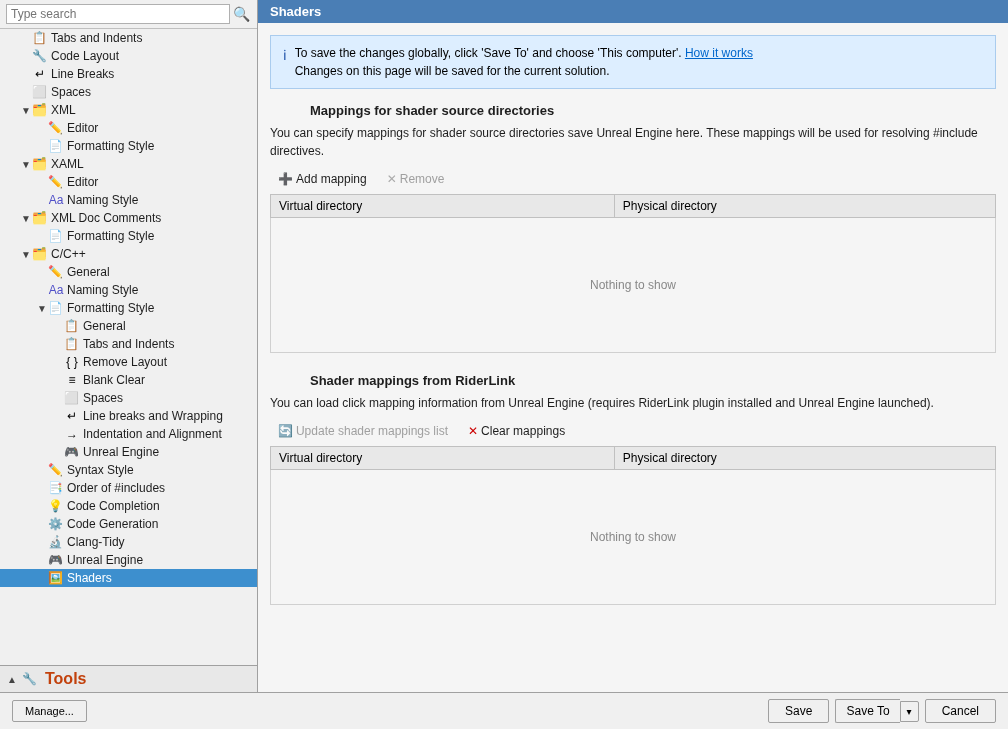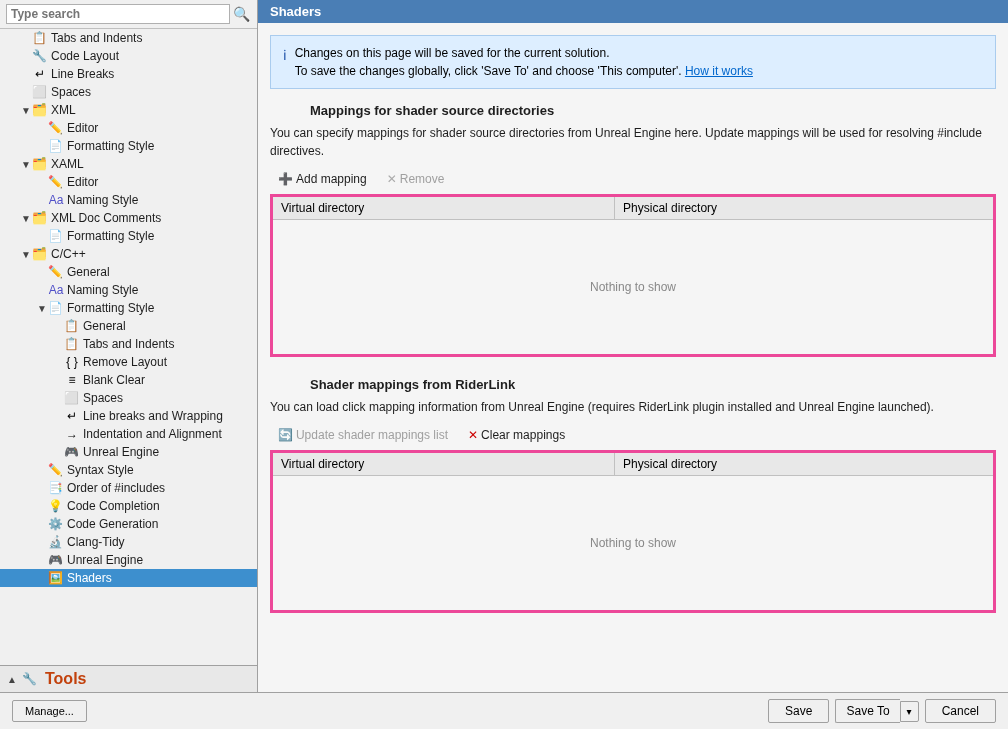--- a/index.html
+++ b/index.html
@@ -3,21 +3,21 @@
   <meta charset="utf-8">
   <style>
     * { box-sizing: border-box; margin: 0; padding: 0; }
     body { font-family: 'Segoe UI', Arial, sans-serif; font-size: 12px; background: #c0c0c0; width: 1008px; height: 729px; overflow: hidden; display: flex; flex-direction: column; }
 
     .main-area { display: flex; flex: 1; overflow: hidden; }
 
     
     .sidebar { width: 258px; background: #f0f0f0; border-right: 1px solid #a0a0a0; display: flex; flex-direction: column; overflow: hidden; }
     .search-bar { display: flex; align-items: center; padding: 4px 6px; background: #f0f0f0; border-bottom: 1px solid #c0c0c0; gap: 4px; }
-    .search-input { flex: 1; border: 1px solid #b0b0b0; padding: 2px 4px; font-size: 12px; background: white; font-weight: bold; }
+    .search-input { flex: 1; border: 1px solid #b0b0b0; padding: 2px 4px; font-size: 12px; background: white; }
     .search-icon-btn { color: #666; font-size: 14px; cursor: pointer; }
     .tree-area { flex: 1; overflow-y: auto; overflow-x: hidden; }
     .tree-item { display: flex; align-items: center; padding: 1px 0; cursor: pointer; white-space: nowrap; }
     .tree-item.selected { background: #3d8fce; color: white; }
     .tree-item.selected .item-label { color: white; }
     .indent1 { padding-left: 20px; }
     .indent2 { padding-left: 36px; }
     .indent3 { padding-left: 52px; }
     .item-label { font-size: 12px; color: #1e1e1e; }
     .item-icon { width: 16px; height: 16px; margin-right: 3px; display: inline-flex; align-items: center; justify-content: center; flex-shrink: 0; }
@@ -36,21 +36,21 @@
     .info-text .link { color: #0066cc; text-decoration: underline; cursor: pointer; }
 
     .section-title { font-size: 13px; font-weight: bold; color: #1e1e1e; margin-bottom: 6px; padding-left: 40px; }
     .section-desc { font-size: 12px; color: #1e1e1e; margin-bottom: 10px; line-height: 1.5; }
 
     .toolbar { display: flex; align-items: center; gap: 4px; margin-bottom: 6px; }
     .toolbar-btn { display: flex; align-items: center; gap: 3px; padding: 2px 8px; background: transparent; border: none; cursor: pointer; font-size: 12px; color: #1e1e1e; }
     .toolbar-btn.disabled { color: #a0a0a0; cursor: default; }
     .btn-icon { font-size: 12px; }
 
-    .data-table { width: 100%; border-collapse: collapse; border: 3px solid #ec4899; margin-bottom: 20px; }
+    .data-table { width: 100%; border-collapse: collapse; border: 1px solid #ec4899; margin-bottom: 20px; }
     .data-table th { background: #e8e8e8; border: 1px solid #c0c0c0; padding: 4px 8px; text-align: left; font-size: 12px; font-weight: normal; }
     .data-table td { border: 1px solid #d0d0d0; padding: 4px 8px; font-size: 12px; }
     .empty-row td { text-align: center; color: #888; padding: 60px 0; }
 
     
     .bottom-bar { background: #f0f0f0; border-top: 1px solid #a0a0a0; padding: 6px 12px; display: flex; justify-content: flex-end; align-items: center; gap: 6px; }
     .btn-bottom { padding: 4px 16px; border: 1px solid #a0a0a0; background: #f0f0f0; font-size: 12px; cursor: pointer; border-radius: 2px; }
     .btn-save-to { display: flex; align-items: center; gap: 0; }
     .btn-save-to-main { padding: 4px 10px; border: 1px solid #a0a0a0; border-right: none; background: #f0f0f0; font-size: 12px; cursor: pointer; border-radius: 2px 0 0 2px; }
     .btn-save-to-arrow { padding: 4px 6px; border: 1px solid #a0a0a0; background: #f0f0f0; font-size: 10px; cursor: pointer; border-radius: 0 2px 2px 0; }
@@ -254,30 +254,30 @@
 
   <div class="content">
     <div class="content-header">
       <span class="content-header-title">Shaders</span>
     </div>
     <div class="content-body scrollbar-area">
 
       <div class="info-box">
         <span class="info-icon">ℹ</span>
         <div class="info-text">
-          <div>Changes on this page will be saved for the current solution.</div>
           <div>
             <span>To save the changes globally, click 'Save To' and choose 'This computer'.</span>
             <span class="link">How it works</span>
           </div>
+          <div>Changes on this page will be saved for the current solution.</div>
         </div>
       </div>
 
       <div class="section-title">Mappings for shader source directories</div>
-      <div class="section-desc">You can specify mappings for shader source directories from Unreal Engine here. Update mappings will be used for resolving #include directives.</div>
+      <div class="section-desc">You can specify mappings for shader source directories save Unreal Engine here. These mappings will be used for resolving #include directives.</div>
 
       <div class="toolbar">
         <button class="toolbar-btn">
           <span class="btn-icon" style="color:#009900;">➕</span>
           <span>Add mapping</span>
         </button>
         <button class="toolbar-btn disabled">
           <span class="btn-icon" style="color:#aaa;">✕</span>
           <span>Remove</span>
         </button>

